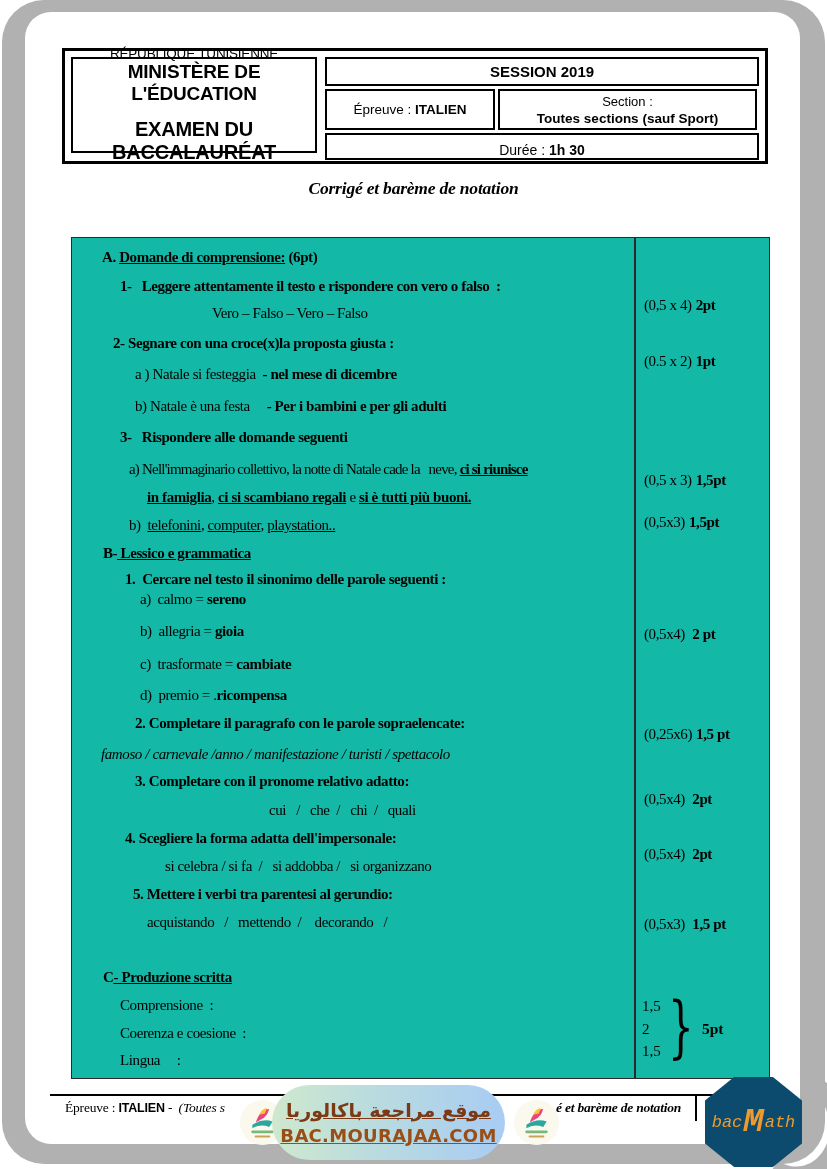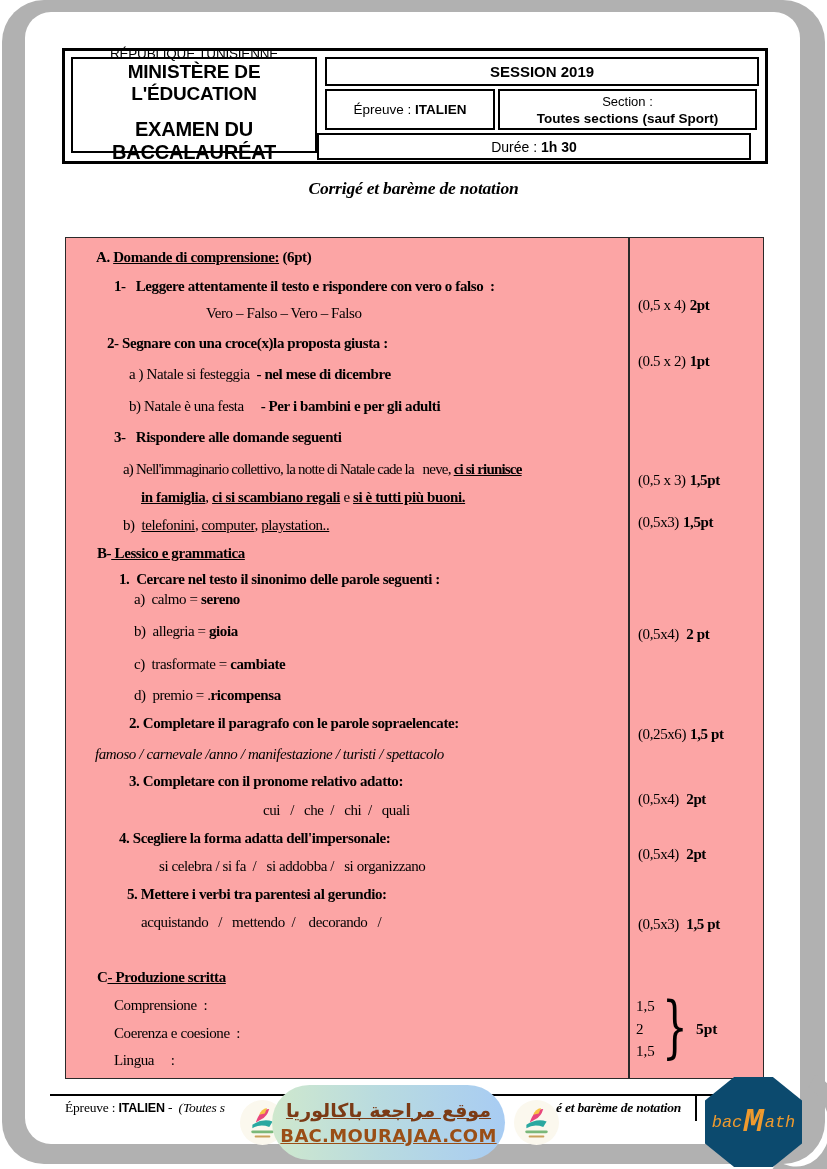--- a/index.html
+++ b/index.html
@@ -12,27 +12,27 @@
   .hdr{position:absolute;left:62px;top:48px;width:700px;height:110px;border:3px solid #000;background:#fff;}
   .hdr *{font-family:"Liberation Sans",sans-serif;}
   .hbox{position:absolute;border:2px solid #000;display:flex;flex-direction:column;align-items:center;justify-content:center;text-align:center;}
   .hdr-left{left:6px;top:6px;width:242px;height:92px;}
   .hl1{font-size:13.5px;letter-spacing:-0.2px;}
   .hl2{font-size:19px;font-weight:bold;letter-spacing:-0.2px;}
   .hl3{font-size:20px;font-weight:bold;margin-top:13px;letter-spacing:-0.2px;}
   .hdr-session{left:260px;top:6px;width:430px;height:25px;font-size:15px;font-weight:bold;}
   .hdr-epreuve{left:260px;top:38px;width:166px;height:37px;font-size:13.5px;}
   .hdr-section{left:433px;top:38px;width:255px;height:37px;font-size:13px;line-height:17px;}
-  .hdr-duree{left:252px;top:82px;width:430px;height:23px;font-size:14px;}
+  .hdr-duree{left:260px;top:82px;width:430px;height:23px;font-size:14px;justify-content:flex-end;}
 
   .doc-title{position:absolute;left:65px;top:178px;width:697px;text-align:center;
              font-size:17.5px;font-weight:bold;font-style:italic;letter-spacing:-0.2px;}
 
   
-  .content-box{position:absolute;left:65px;top:237px;width:697px;height:840px;border:1.5px solid #2a2a2a;background:#fca5a5;}
+  .content-box{position:absolute;left:71px;top:237px;width:697px;height:840px;border:1.5px solid #2a2a2a;background:#14b8a6;}
   .vdivider{position:absolute;left:562px;top:0;width:1.5px;height:100%;background:#2a2a2a;}
   .ln{position:absolute;white-space:pre;font-size:15px;letter-spacing:-0.4px;line-height:19px;}
   .b{font-weight:bold;}
   .u{text-decoration:underline;}
   .i{font-style:italic;}
   .tight{letter-spacing:-0.8px;}
   .mark{position:absolute;left:572px;white-space:pre;font-size:15px;letter-spacing:-0.4px;}
   .mark .v{font-weight:bold;margin-left:4px;}
   .cnum{position:absolute;left:570px;font-size:15px;}
   .cbrace{position:absolute;left:596px;top:749px;font-size:54px;font-weight:300;

